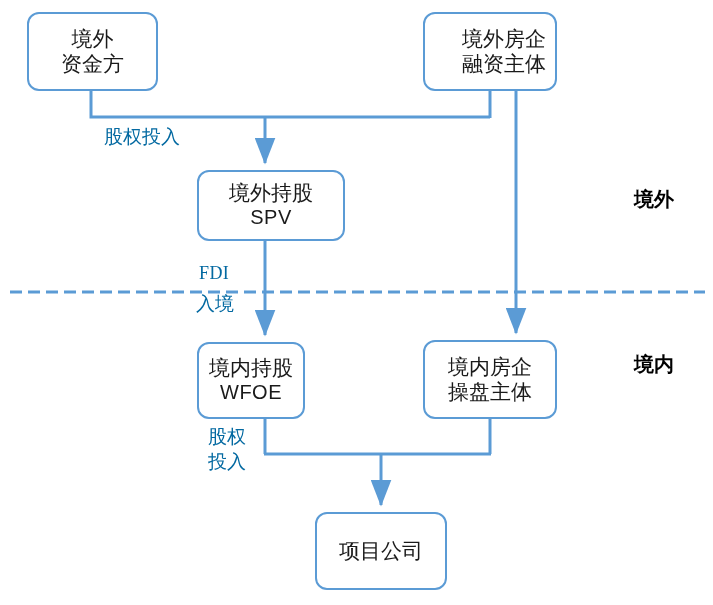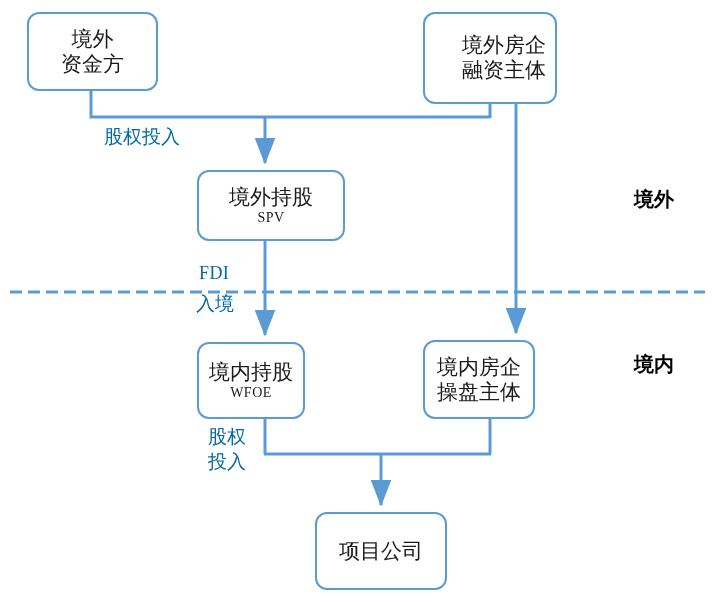--- a/index.html
+++ b/index.html
@@ -34,22 +34,22 @@
     align-items: center;
     justify-content: center;
     line-height: 1.18;
     color: #1a1a1a;
     font-family: "Liberation Serif", "DejaVu Serif", serif;
     font-size: 21px;
     z-index: 2;
   }
   .node .ln { display: block; white-space: nowrap; }
   .node .ln.latin {
-    font-family: Liberation Serif, serif;
-    font-size: 14px;
+    font-family: Liberation Sans, sans-serif;
+    font-size: 20px;
     letter-spacing: 0.5px;
   }
   .edge-label {
     position: absolute;
     color: #0369a1;
     font-family: "Liberation Serif", "DejaVu Serif", serif;
     font-size: 19px;
     line-height: 1.3;
     white-space: nowrap;
     z-index: 3;
@@ -63,24 +63,24 @@
     position: absolute;
     font-family: "Liberation Sans", "DejaVu Sans", sans-serif;
     font-weight: bold;
     font-size: 20px;
     color: #000000;
     white-space: nowrap;
     z-index: 3;
   }
   
   #node-offshore-funder   { left: 27px;  top: 12px;  width: 131px; height: 79px; }
-  #node-offshore-developer{ left: 423px; top: 12px;  width: 134px; height: 92px; padding-left: 28px; }
+  #node-offshore-developer{ left: 423px; top: 12px;  width: 134px; height: 79px; padding-left: 28px; }
   #node-offshore-spv      { left: 197px; top: 170px; width: 148px; height: 71px; }
   #node-onshore-wfoe      { left: 197px; top: 342px; width: 108px; height: 77px; }
-  #node-onshore-operator  { left: 423px; top: 340px; width: 112px; height: 79px; }
+  #node-onshore-operator  { left: 423px; top: 340px; width: 134px; height: 79px; }
   #node-project-company   { left: 315px; top: 512px; width: 132px; height: 78px; justify-content: center; }
   
   #label-equity-injection-top { left: 104px; top: 125px; }
   #label-fdi                  { left: 199px; top: 262px; }
   #label-entry                { left: 196px; top: 292px; }
   #label-equity-injection-bot { left: 208px; top: 425px; text-align: right; }
   #label-region-offshore      { left: 634px; top: 186px; }
   #label-region-onshore       { left: 634px; top: 351px; }
 </style>
 </head>

